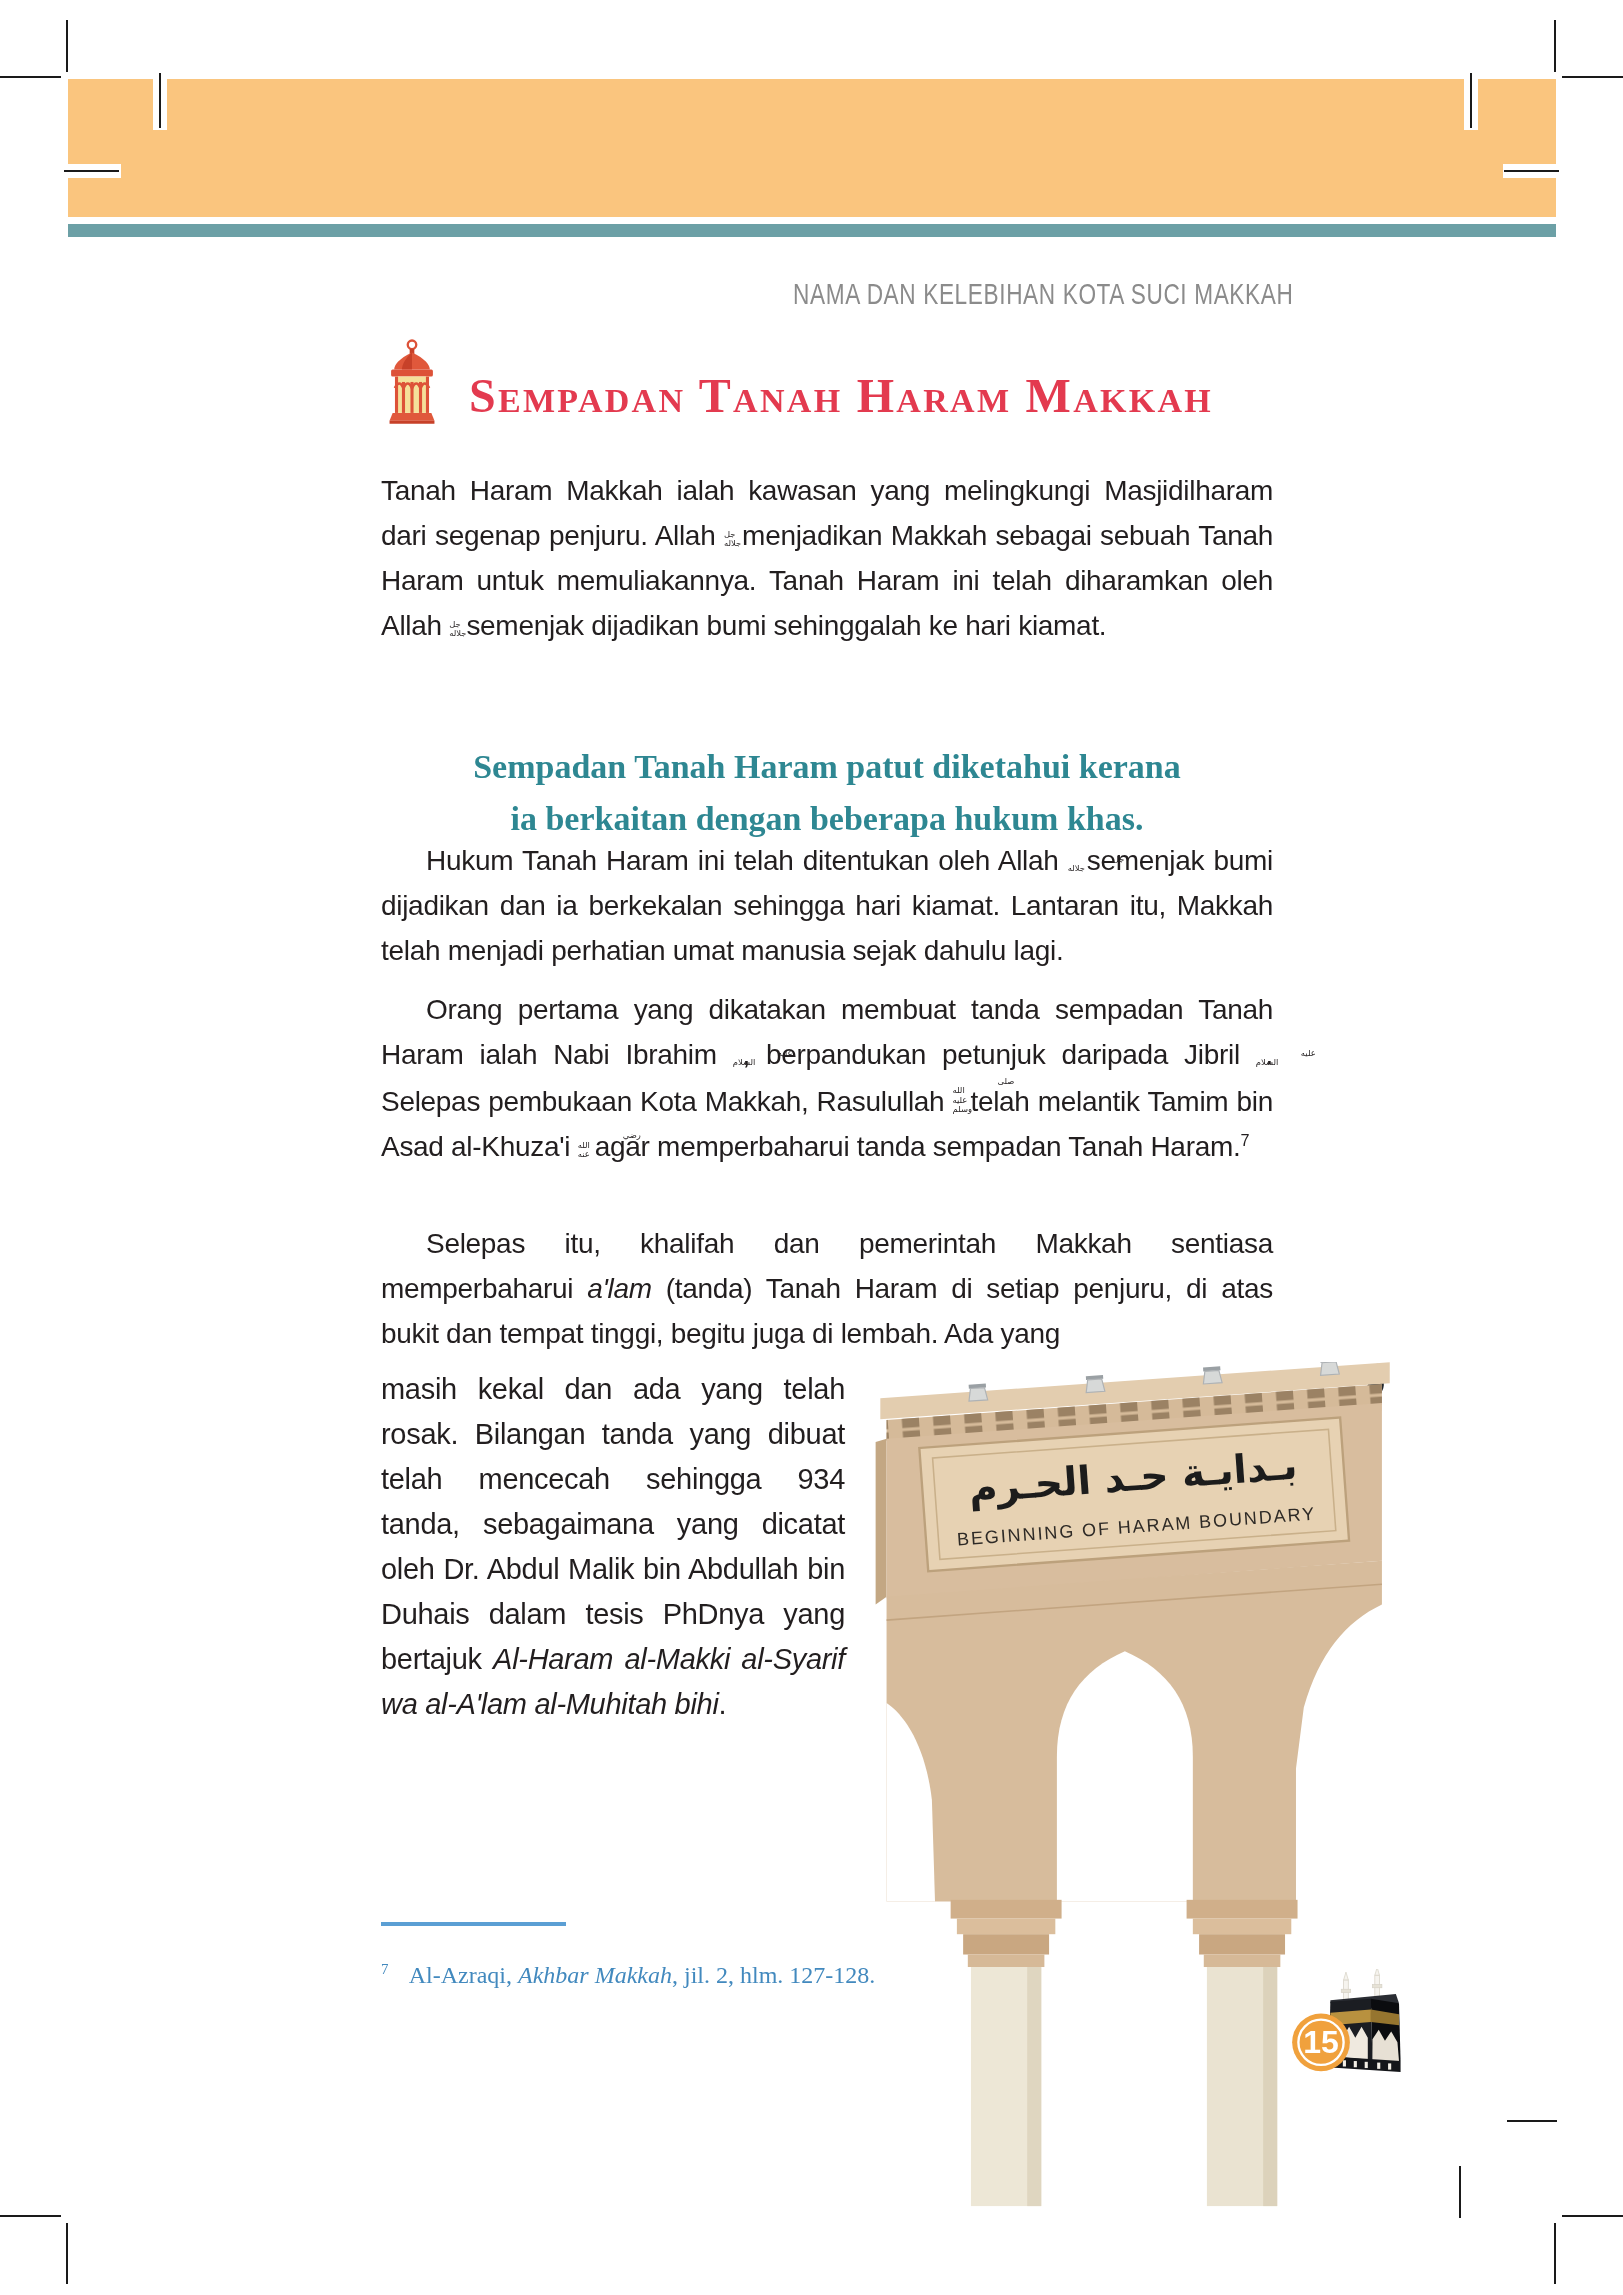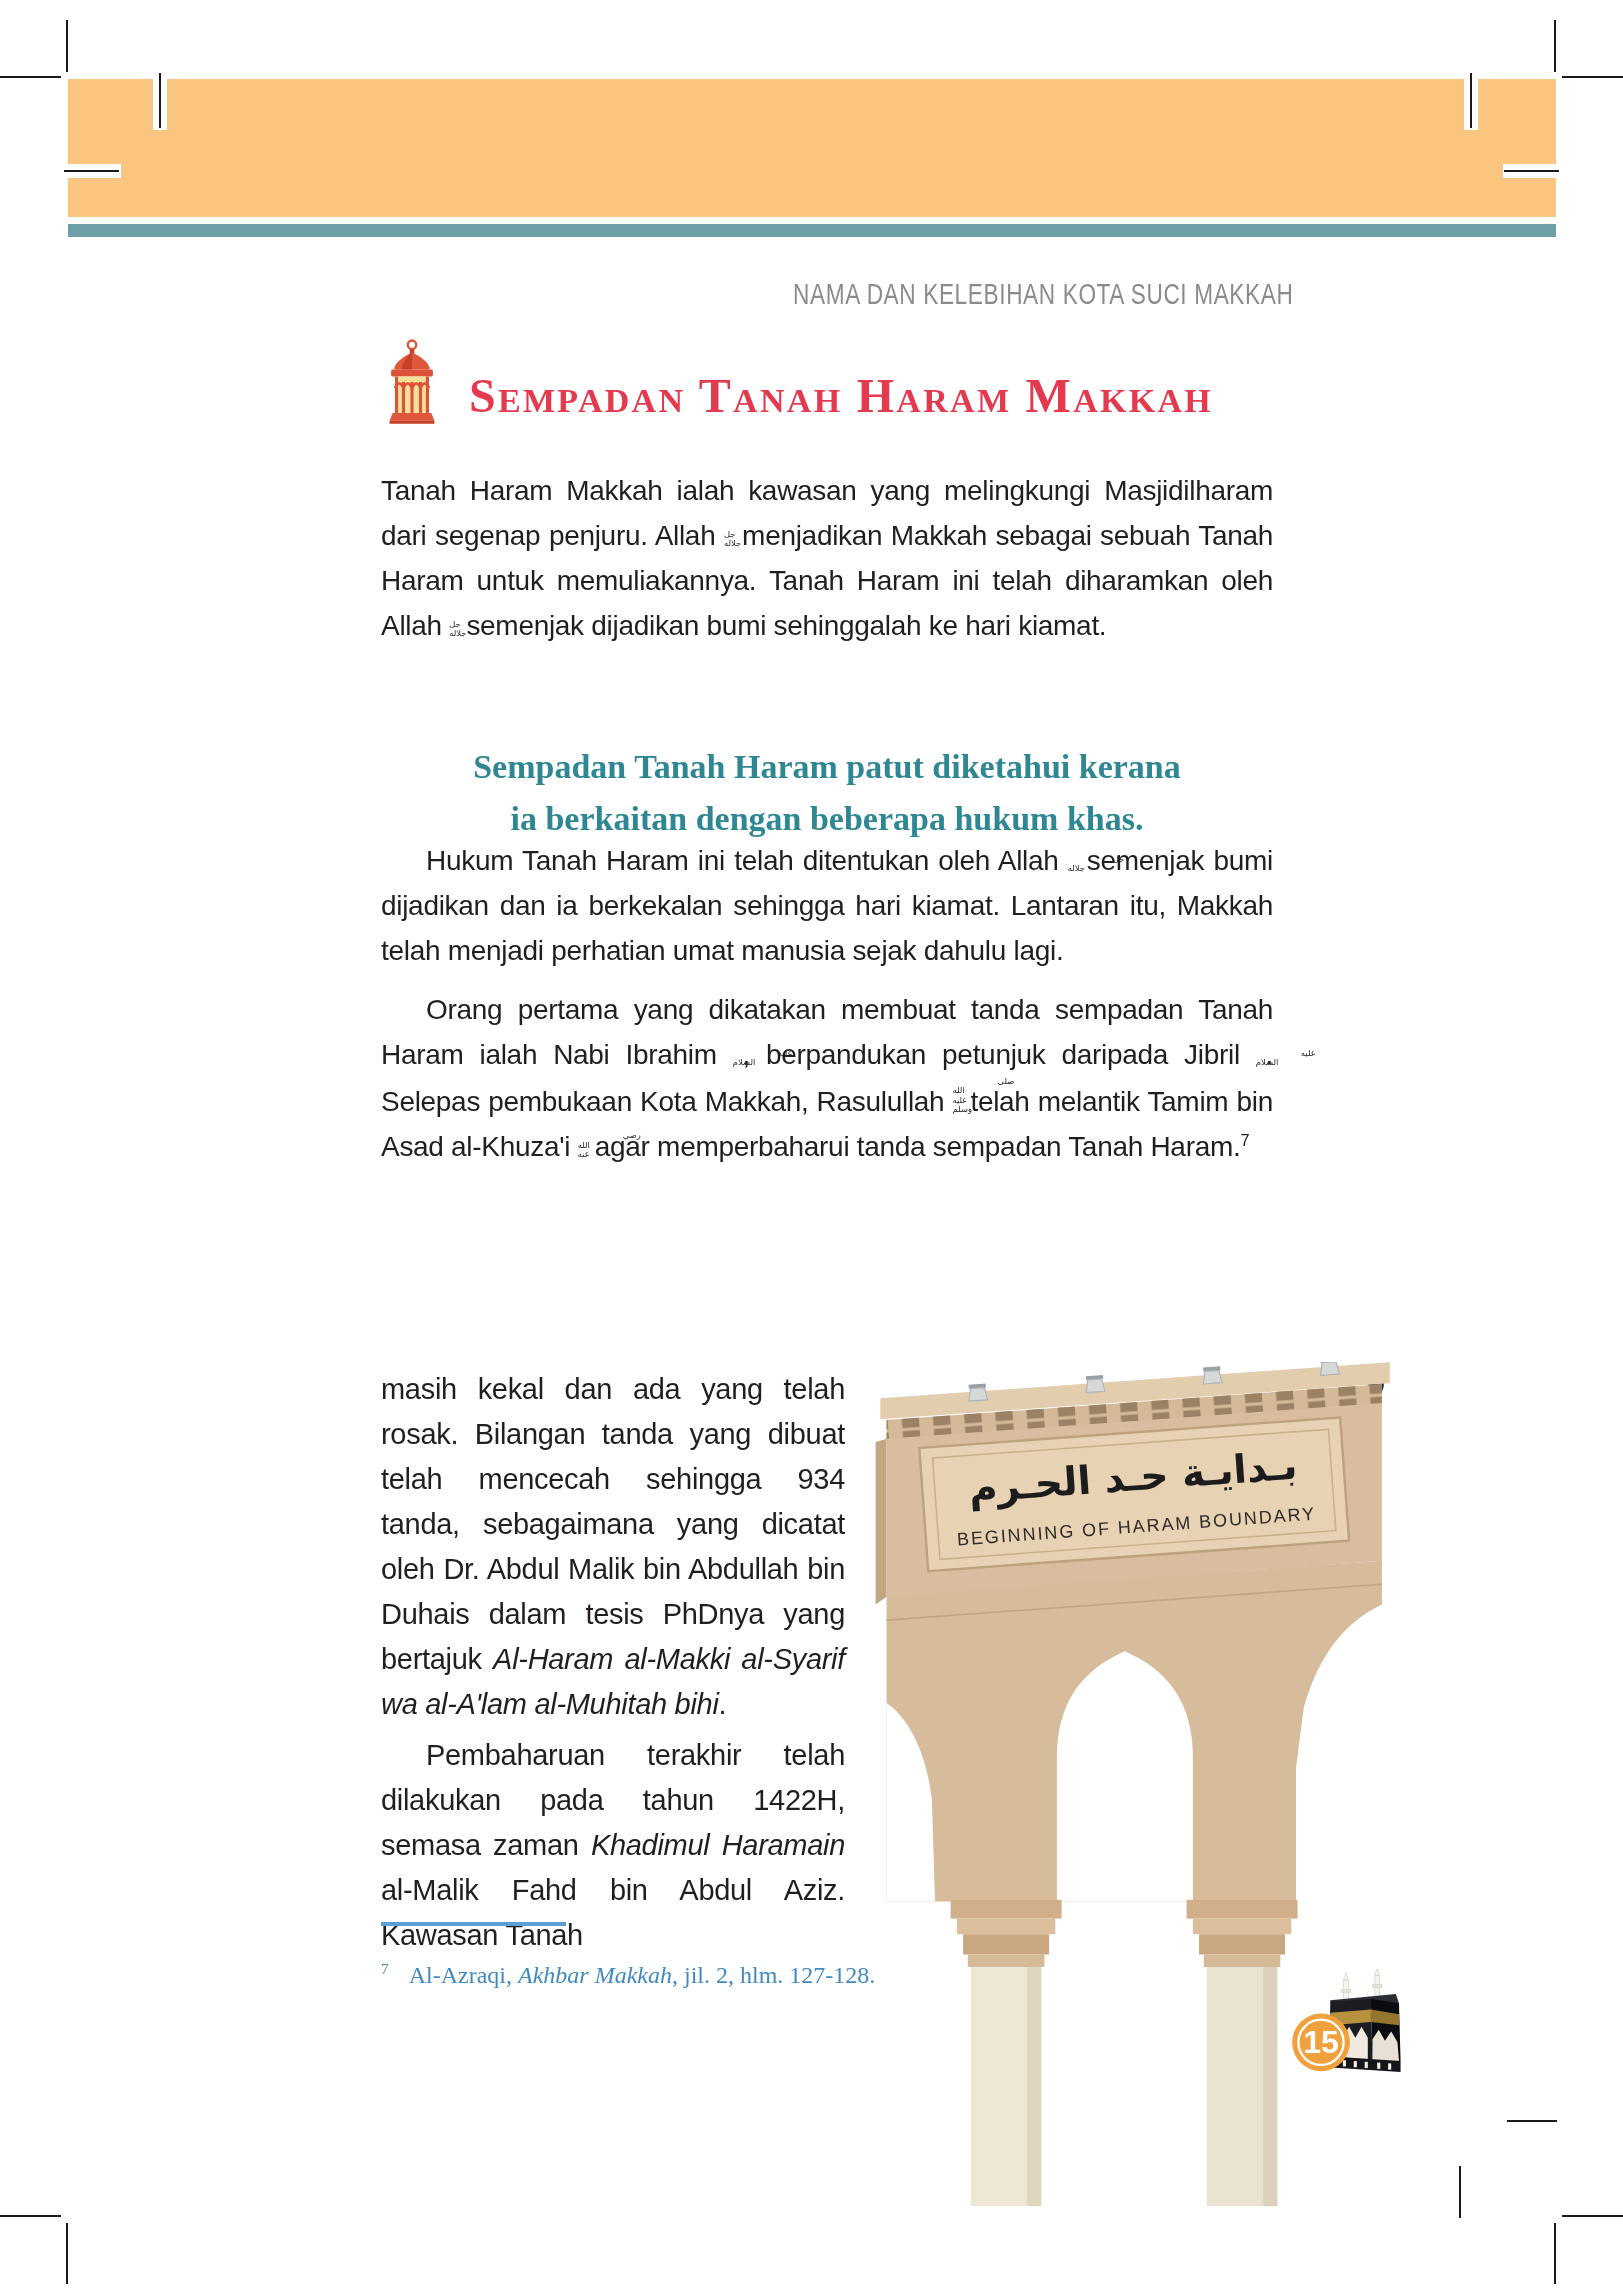--- a/index.html
+++ b/index.html
@@ -107,23 +107,23 @@
   <div class="para" style="top:468px;"><span>Tanah Haram Makkah ialah kawasan yang melingkungi Masjidilharam dari segenap penjuru. Allah </span><span class="run-hon">جل جلاله</span><span> menjadikan Makkah sebagai sebuah Tanah Haram untuk memuliakannya. Tanah Haram ini telah diharamkan oleh Allah </span><span class="run-hon">جل جلاله</span><span> semenjak dijadikan bumi sehinggalah ke hari kiamat.</span></div>
 
   <div class="quote">
     <div>Sempadan Tanah Haram patut diketahui kerana</div>
     <div>ia berkaitan dengan beberapa hukum khas.</div>
   </div>
 
   <div class="para indent" style="top:838px;"><span>Hukum Tanah Haram ini telah ditentukan oleh Allah </span><span class="run-hon">جل جلاله</span><span> semenjak bumi dijadikan dan ia berkekalan sehingga hari kiamat. Lantaran itu, Makkah telah menjadi perhatian umat manusia sejak dahulu lagi.</span></div>
   <div class="para indent" style="top:987px;"><span>Orang pertama yang dikatakan membuat tanda sempadan Tanah Haram ialah Nabi Ibrahim </span><span class="run-hon">عليه السلام</span><span>, berpandukan petunjuk daripada Jibril </span><span class="run-hon">عليه السلام</span><span>. Selepas pembukaan Kota Makkah, Rasulullah </span><span class="run-hon">صلى الله عليه وسلم</span><span> telah melantik Tamim bin Asad al-Khuza'i </span><span class="run-hon">رضي الله عنه</span><span> agar memperbaharui tanda sempadan Tanah Haram.</span><span class="run-sup">7</span></div>
 
+  <div class="para indent" style="top:1221px;"><span>Selepas itu, khalifah dan pemerintah Makkah sentiasa memperbaharui </span><span class="run-i">a'lam</span><span> (tanda) Tanah Haram di setiap penjuru, di atas bukit dan tempat tinggi, begitu juga di lembah. Ada yang</span></div>
   <div class="para narrow" style="top:1367px;"><span>masih kekal dan ada yang telah rosak. Bilangan tanda yang dibuat telah mencecah sehingga 934 tanda, sebagaimana yang dicatat oleh Dr. Abdul Malik bin Abdullah bin Duhais dalam tesis PhDnya yang bertajuk </span><span class="run-i">Al-Haram al-Makki al-Syarif wa al-A'lam al-Muhitah bihi</span><span>.</span></div>
 
-  <div class="para narrow indent" style="top:1733px;"><span>Pembaharuan terakhir telah dilakukan pada tahun 1422H, semasa zaman </span><span class="run-i">Khadimul Haramain</span><span> al-Malik Fahd bin Abdul Aziz. Kawasan Tanah</span></div>
 
   <div class="footnote-rule"></div>
   <div class="footnote">
     <span class="marker">7</span><span><span>Al-Azraqi, </span><span class="run-i">Akhbar Makkah</span><span>, jil. 2, hlm. 127-128.</span></span>
   </div>
 
   <div class="photo">
     <svg width="711" height="860" viewBox="0 0 910 1100">
       <defs>
         <pattern id="dentil" width="40" height="30" patternUnits="userSpaceOnUse" patternTransform="rotate(-4.15)">

